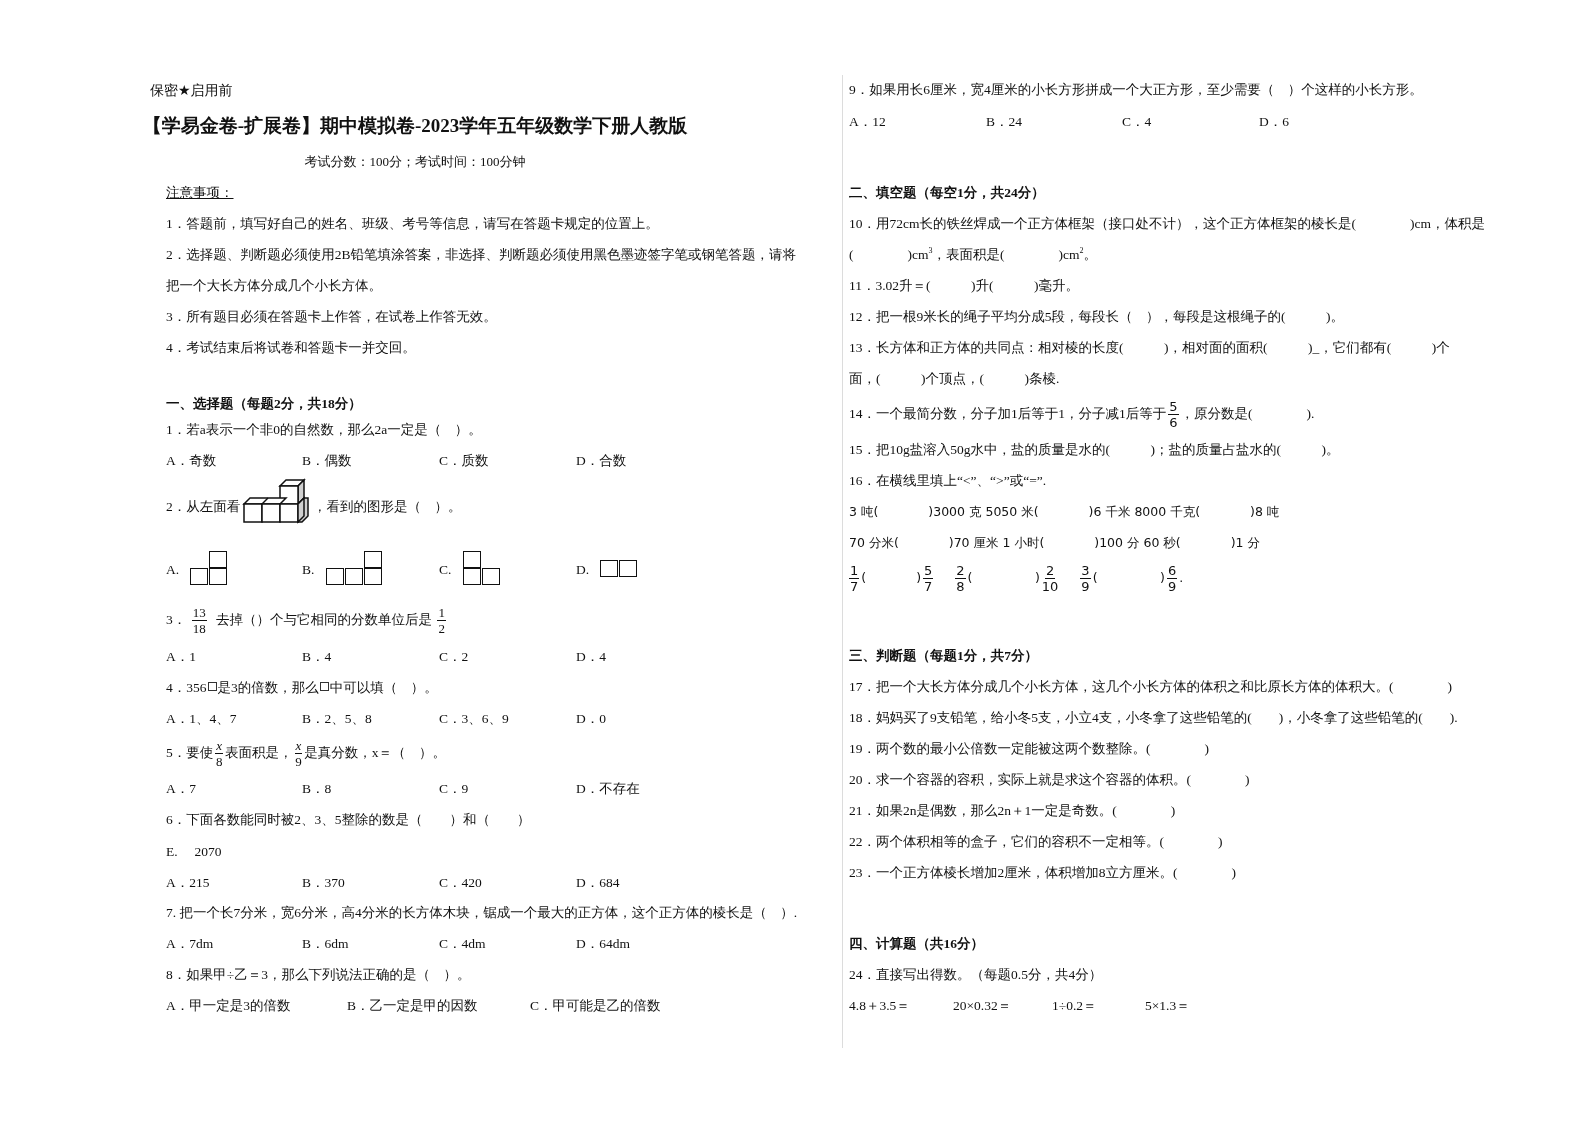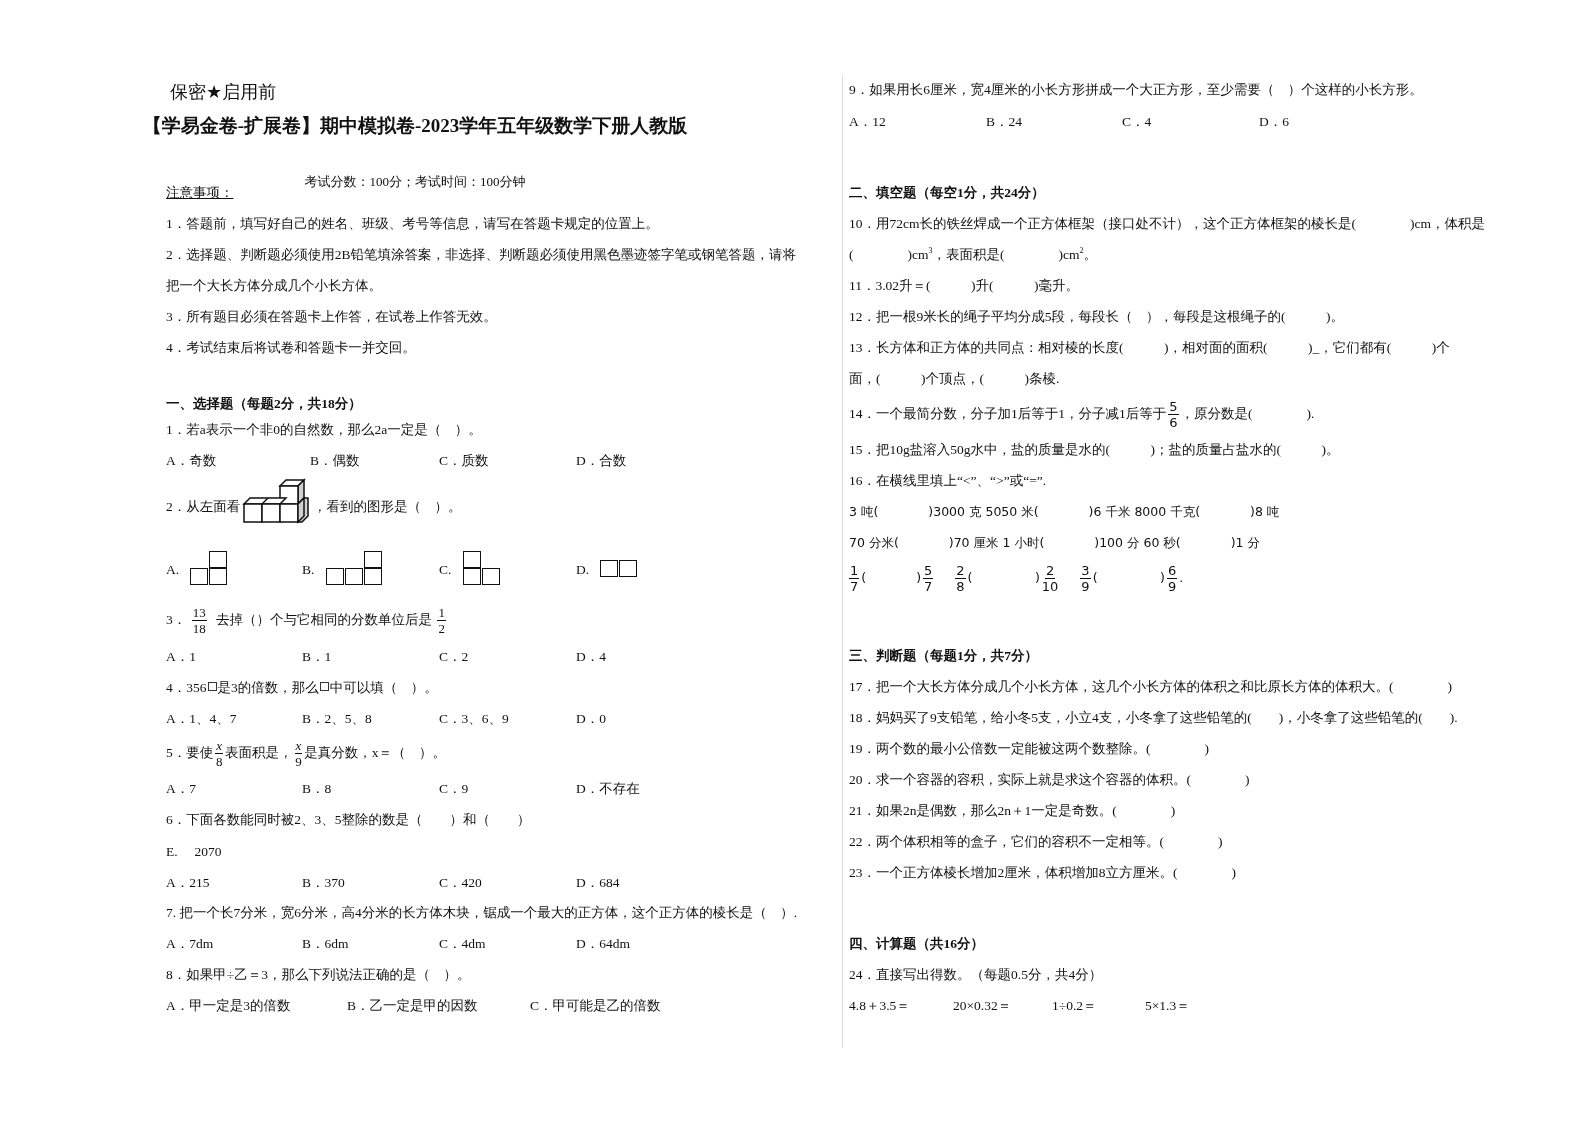--- a/index.html
+++ b/index.html
@@ -22,36 +22,36 @@
   .frac.sans .n, .frac.sans .d { font-family: "DejaVu Sans", sans-serif; }
   .frac i { font-style: italic; }
   .grid-fig { position: absolute; }
   .cell { position: absolute; width: 18px; height: 17px; border: 1.6px solid #111; box-sizing: border-box; background: #fff; }
   .box-char { display: inline-block; width: 7px; height: 7px; border: 1px solid #333; margin: 0 1px; vertical-align: 1px; }
   sup { font-size: 8px; vertical-align: 6px; line-height: 0; }
 </style>
 </head>
 <body>
 
-<div class="abs sans" style="left:170px;top:83px;font-size:18px;text-align:right;">保密★启用前</div>
+<div class="abs sans" style="left:150px;top:83px;font-size:14px;text-align:right;">保密★启用前</div>
 <div class="abs title" style="left:0;width:830px;text-align:center;top:116px;">【学易金卷-扩展卷】期中模拟卷-2023学年五年级数学下册人教版</div>
-<div class="abs sub" style="left:0;width:830px;text-align:center;top:155px;margin-top:20px;">考试分数：100分；考试时间：100分钟</div>
+<div class="abs sub" style="left:0;width:830px;text-align:center;top:155px;">考试分数：100分；考试时间：100分钟</div>
 
 <div class="abs" style="left:166px;top:186px;text-decoration:underline;">注意事项：</div>
 <div class="abs" style="left:166px;top:217px;">1．答题前，填写好自己的姓名、班级、考号等信息，请写在答题卡规定的位置上。</div>
 <div class="abs" style="left:166px;top:248px;">2．选择题、判断题必须使用2B铅笔填涂答案，非选择、判断题必须使用黑色墨迹签字笔或钢笔答题，请将</div>
 <div class="abs" style="left:166px;top:279px;">把一个大长方体分成几个小长方体。</div>
 <div class="abs" style="left:166px;top:310px;">3．所有题目必须在答题卡上作答，在试卷上作答无效。</div>
 <div class="abs" style="left:166px;top:341px;">4．考试结束后将试卷和答题卡一并交回。</div>
 
 <div class="abs bold" style="left:166px;top:397px;">一、选择题（每题2分，共18分）</div>
 
 <div class="abs" style="left:166px;top:423px;">1．若a表示一个非0的自然数，那么2a一定是（　）。</div>
 <div class="opt" style="left:166px;top:454px;">A．奇数</div>
-<div class="opt" style="left:310px;top:454px;text-align:right;">B．偶数</div>
+<div class="opt" style="left:302px;top:454px;text-align:right;">B．偶数</div>
 <div class="opt" style="left:439px;top:454px;">C．质数</div>
 <div class="opt" style="left:576px;top:454px;">D．合数</div>
 
 <div class="abs" style="left:166px;top:500px;">2．从左面看</div>
 <div class="abs" style="left:313px;top:500px;font-family:Liberation Serif, serif;">，看到的图形是（　）。</div>
 <svg style="position:absolute;left:238px;top:478px;" width="76" height="50" viewBox="0 0 76 50">
   <g stroke="#111" stroke-width="1.5" fill="#fff">
 
     <polygon points="42,8 48,2 66,2 60,8"></polygon>
     <polygon points="60,8 66,2 66,20 60,26" fill="#d0d0d0"></polygon>
@@ -99,21 +99,21 @@
       <span class="n">13</span>
       <span class="d">18</span>
     </span>
   <span style="margin-left:4px;">去掉（）个与它相同的分数单位后是</span>
   <span class="frac">
       <span class="n">1</span>
       <span class="d">2</span>
     </span>
 </div>
 <div class="opt" style="left:166px;top:650px;">A．1</div>
-<div class="opt" style="left:302px;top:650px;">B．1</div>
+<div class="opt" style="left:302px;top:650px;">B．4</div>
 <div class="opt" style="left:439px;top:650px;">C．2</div>
 <div class="opt" style="left:576px;top:650px;">D．4</div>
 
 <div class="abs" style="left:166px;top:681px;">
   <span>4．356</span><span class="box-char"></span><span>是3的倍数，那么</span><span class="box-char"></span><span>中可以填（　）。</span>
 </div>
 <div class="opt" style="left:166px;top:712px;">A．1、4、7</div>
 <div class="opt" style="left:302px;top:712px;">B．2、5、8</div>
 <div class="opt" style="left:439px;top:712px;">C．3、6、9</div>
 <div class="opt" style="left:576px;top:712px;">D．0</div>

